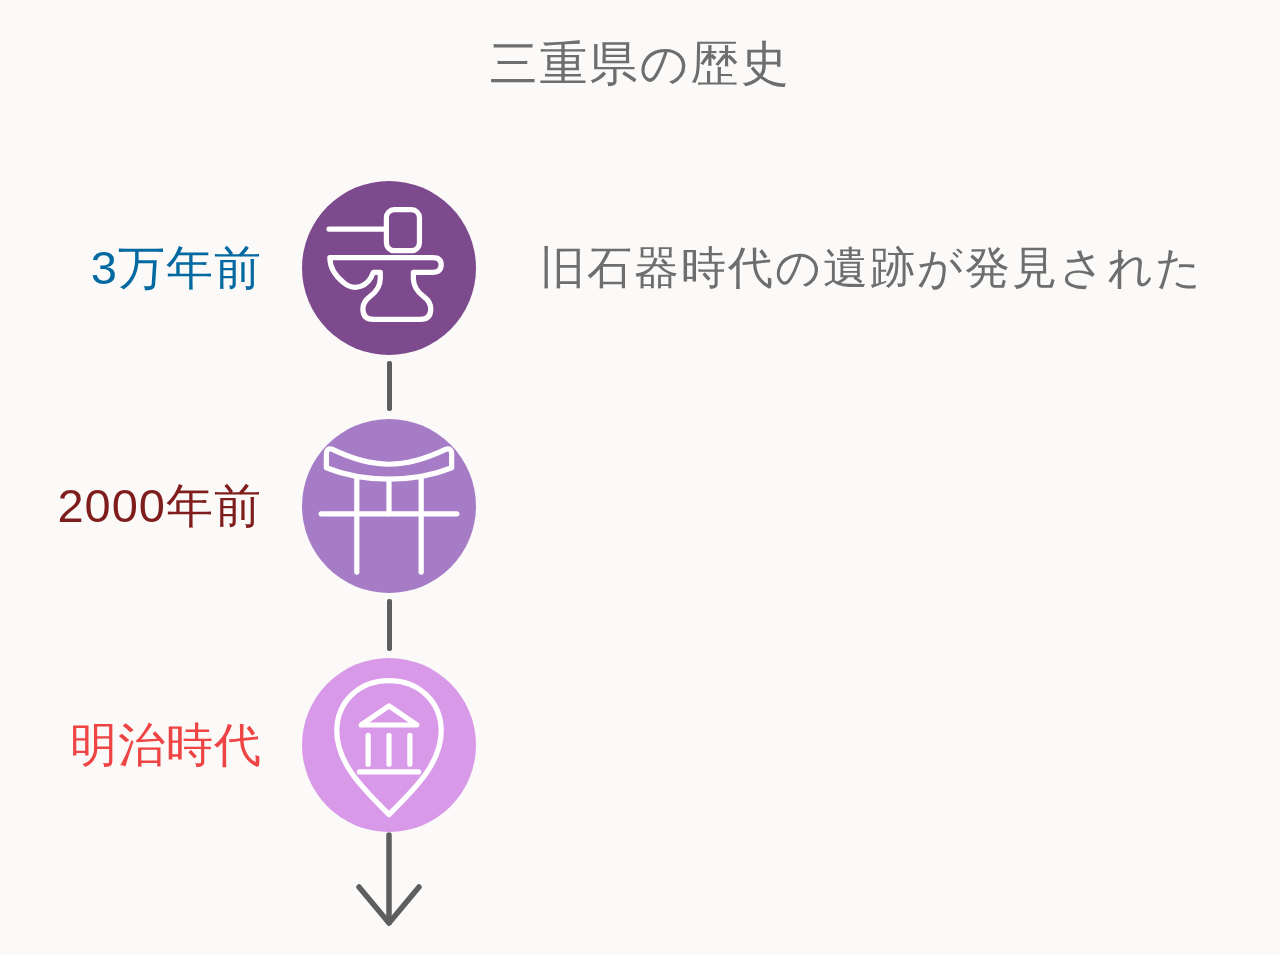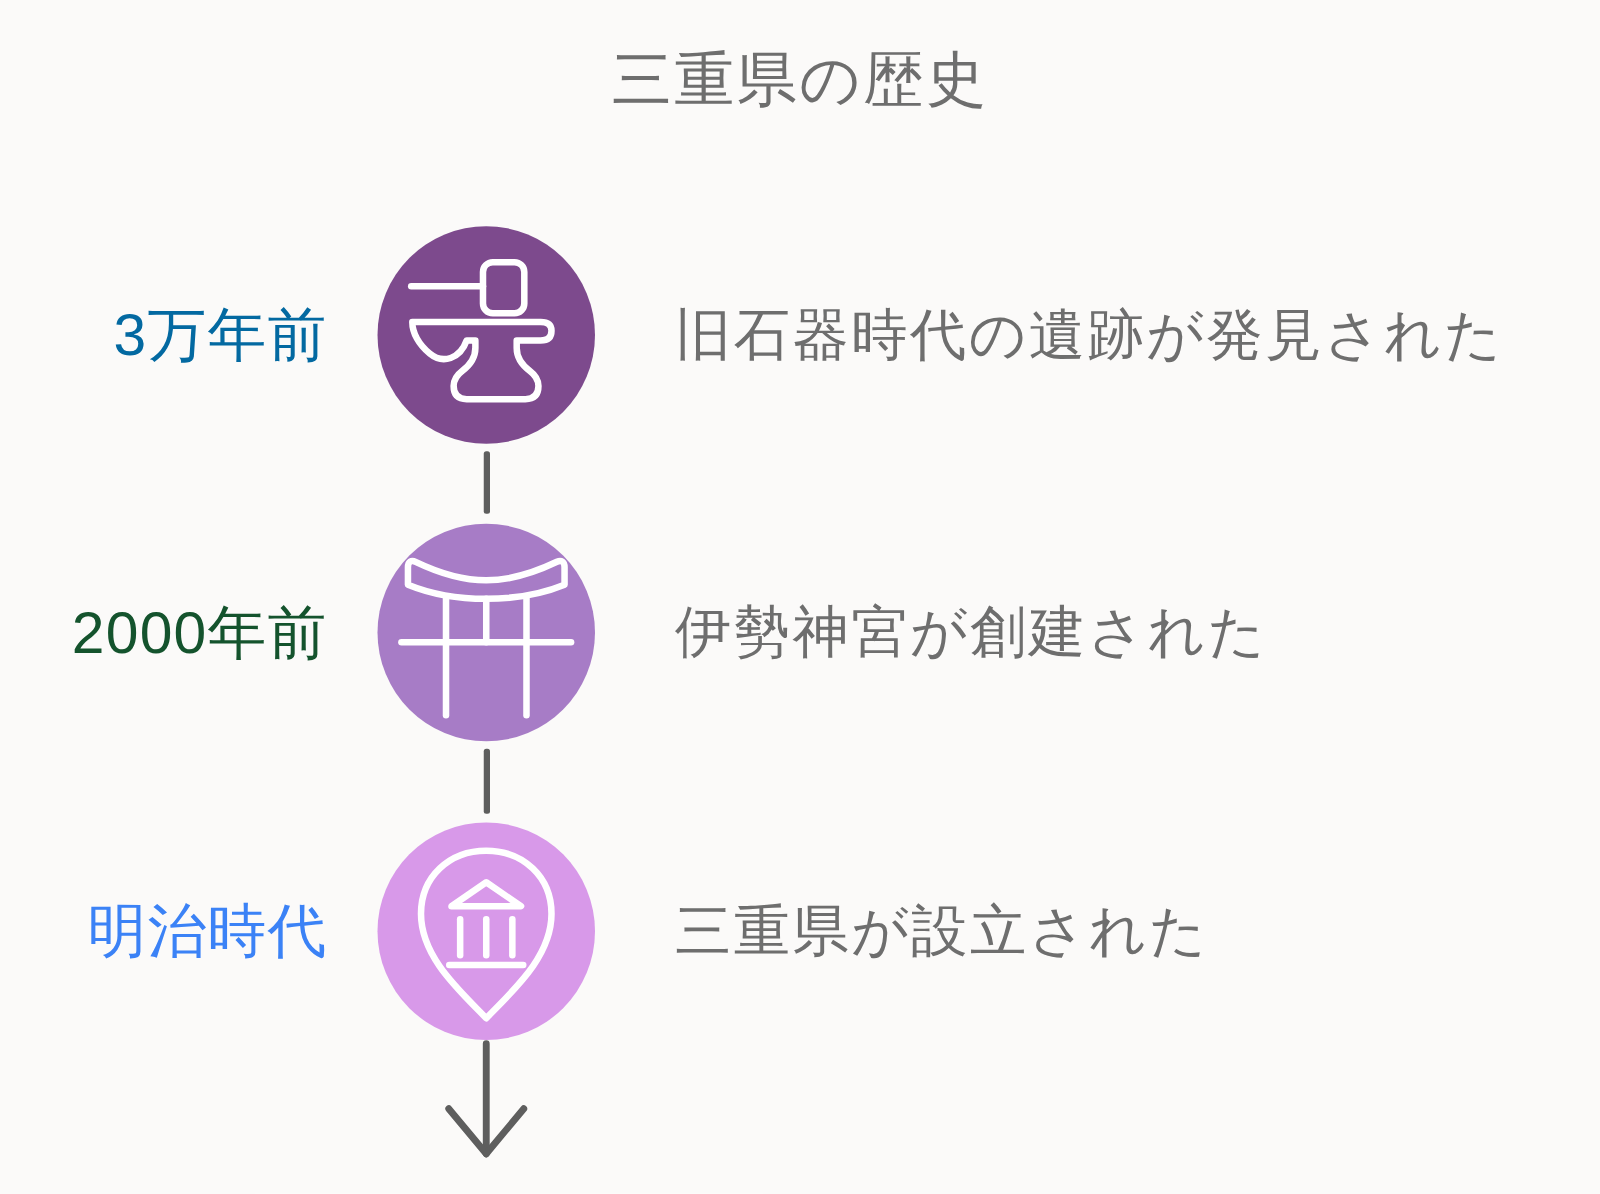--- a/index.html
+++ b/index.html
@@ -84,46 +84,44 @@
     <svg viewBox="0 0 100 100" fill="none" stroke="#ffffff" stroke-width="3" stroke-linecap="round" stroke-linejoin="round">
       <path d="M15.5,27.6 H48.5"></path>
       <rect x="48.5" y="16.5" width="19" height="23.5" rx="4.5"></rect>
       <path d="M16,44 H75 Q80,44 80,48 Q80,52.5 75,52.5 H64 V56 Q64,62 70,66.5 Q74,69.5 74,73.5 Q74,79.5 68,79.5 H41 Q35,79.5 35,73.5 Q35,69.5 39,66.5 Q45,62 45,56 V52.5 H41 C38,61 30,63.5 24,58.5 C19,54.5 16,49 16,44 Z"></path>
     </svg>
   </div>
   <div class="event-text" style="top: 235px; color: rgb(110, 110, 110);">旧石器時代の遺跡が発見された</div>
 
   <div class="connector" style="top: 361px; height: 50px; background-color: rgb(94, 94, 94);"></div>
 
-  <div class="period-label" style="top: 473px; color: #14532d;">2000年前</div>
+  <div class="period-label" style="top: 473px; color: #7f1d1d;">2000年前</div>
   <div class="node-circle" style="top: 419px; background-color: rgb(167, 124, 198);">
     <svg viewBox="0 0 100 100" fill="none" stroke="#ffffff" stroke-width="3" stroke-linecap="round" stroke-linejoin="round">
       <path d="M14,28 L14,20 C14,17.5 15.5,16.5 17.5,17.5 C30,23.5 40,26 50,26 C60,26 70,23.5 82.5,17.5 C84.5,16.5 86,17.5 86,20 L86,28 C75,32.5 62,34.5 50,34.5 C38,34.5 25,32.5 14,28 Z"></path>
       <path d="M31.5,34.5 V88"></path>
       <path d="M68.5,34.5 V88"></path>
       <path d="M11,54.5 H89"></path>
       <path d="M50,34.5 V54.5"></path>
     </svg>
   </div>
-  <div class="event-text" style="top: 473px; color: rgb(110, 110, 110);">伊勢神宮が創建された</div>
 
   <div class="connector" style="top: 599px; height: 52px; background-color: rgb(94, 94, 94);"></div>
 
-  <div class="period-label" style="top: 712px; color: #3b82f6;">明治時代</div>
+  <div class="period-label" style="top: 712px; color: #ef4444;">明治時代</div>
   <div class="node-circle" style="top: 658px; background-color: rgb(216, 153, 233);">
     <svg viewBox="0 0 100 100" fill="none" stroke="#ffffff" stroke-width="3" stroke-linecap="round" stroke-linejoin="round">
       <path d="M50,90 C38,77.5 20,62 20,42 C20,25 33,13 50,13 C67,13 80,25 80,42 C80,62 62,77.5 50,90 Z"></path>
       <path d="M34,38.5 L50,27.5 L66,38.5 Z"></path>
       <path d="M38,44.5 V61"></path>
       <path d="M50,44.5 V61"></path>
       <path d="M62,44.5 V61"></path>
       <path d="M33,65.5 H67"></path>
     </svg>
   </div>
-  <div class="event-text" style="top: 712px; color: rgb(110, 110, 110);">三重県が設立された</div>
 
   <div class="arrow-wrap">
     <svg viewBox="0 0 68 98" width="68" height="98" fill="none" stroke-width="5.5" stroke-linecap="round" stroke-linejoin="round" stroke="#5e5e5e">
       <path d="M34,3 V87"></path>
       <path d="M4,55 L34,91"></path>
       <path d="M64,55 L34,91"></path>
     </svg>
   </div>
 
 </div>

